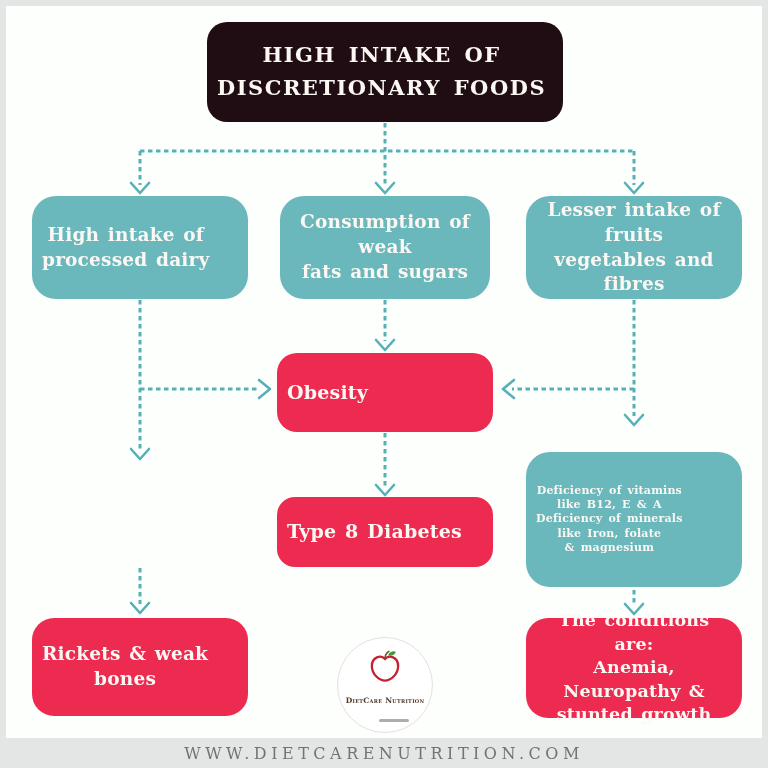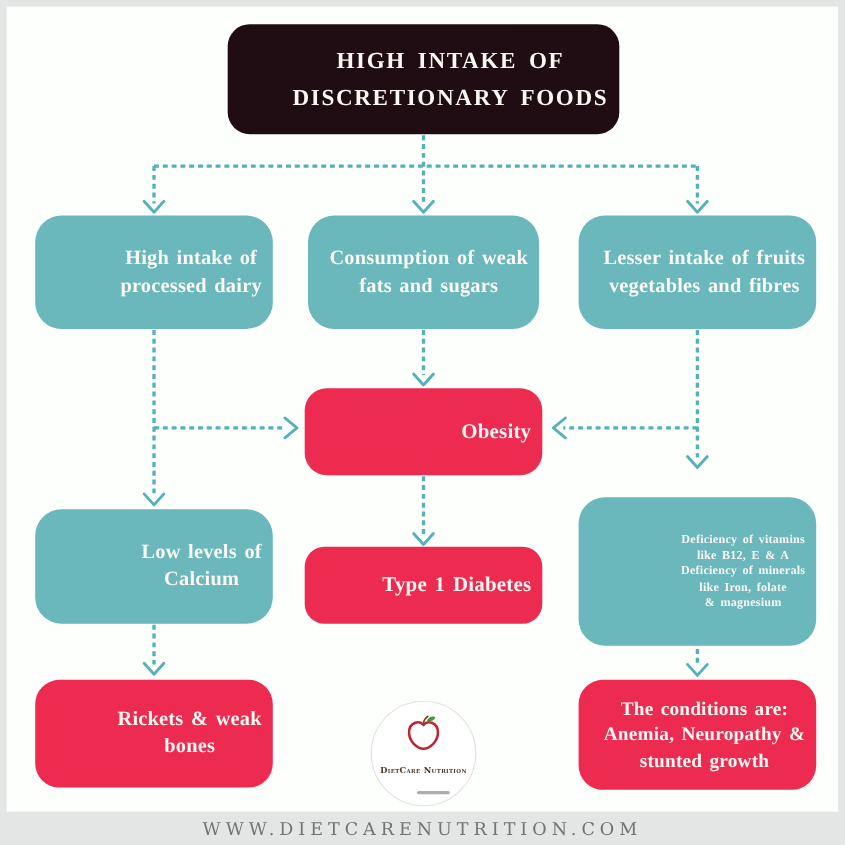--- a/index.html
+++ b/index.html
@@ -2,22 +2,22 @@
 <html><head>
 <meta charset="utf-8">
 <style>
   html,body{margin:0;padding:0;width:768px;height:768px;overflow:hidden;
     font-family:"DejaVu Serif",serif;background:#e4e6e5;}
   .poster{position:relative;width:768px;height:768px;background:#e4e6e5;}
   .canvas{position:absolute;left:6px;top:6px;width:756px;height:732px;background:#fdfffd;}
   .arrows{position:absolute;left:-6px;top:-6px;width:768px;height:768px;pointer-events:none;}
   .dash{fill:none;stroke:#56b1b7;stroke-width:3;stroke-dasharray:4.5 3.5;}
   .chev{fill:none;stroke:#56b1b7;stroke-width:2.6;stroke-linecap:round;stroke-linejoin:round;}
-  .node{position:absolute;display:flex;align-items:center;justify-content:flex-end;
-    text-align:center;color:#fbf7f2;font-weight:bold;box-sizing:border-box;padding:4px 10px;font-family:Liberation Serif, serif;}
+  .node{position:absolute;display:flex;align-items:center;justify-content:flex-start;
+    text-align:center;color:#fbf7f2;font-weight:bold;box-sizing:border-box;padding:4px 10px;}
   .node-label{white-space:pre-line;letter-spacing:.2px;word-spacing:2px;}
   .dark{background:#200d13;border-radius:20px;}
   .teal{background:#6ab7bc;border-radius:24px;}
   .red{background:#ed2b50;border-radius:22px;}
   
   #n-title{left:201px;top:16px;width:356px;height:100px;font-size:21px;}
   #n-title .node-label{letter-spacing:1.5px;line-height:1.55;word-spacing:4px;}
   #n-dairy{left:26px;top:190px;width:216px;height:103px;font-size:18.5px;}
   #n-fats{left:274px;top:190px;width:210px;height:103px;font-size:18.5px;}
   #n-fruits{left:520px;top:190px;width:216px;height:103px;font-size:18.5px;}
@@ -89,27 +89,23 @@
     </div>
     <div class="node red" id="n-obesity">
       <span class="node-label">Obesity</span>
     </div>
 
     <div class="node teal" id="n-fruits">
       <span class="node-label">Lesser intake of fruits
 vegetables and fibres</span>
     </div>
     <div class="node red" id="n-type2">
-      <span class="node-label">Type 1 Diabetes</span>
+      <span class="node-label">Type 8 Diabetes</span>
     </div>
 
-    <div class="node teal" id="n-calcium">
-      <span class="node-label">Low levels of
-Calcium</span>
-    </div>
     <div class="node teal" id="n-deficiency">
       <span class="node-label">Deficiency of vitamins
 like B12, E &amp; A
 Deficiency of minerals
 like Iron, folate
 &amp; magnesium</span>
     </div>
 
     <div class="node red" id="n-conditions">
       <span class="node-label">The conditions are:

